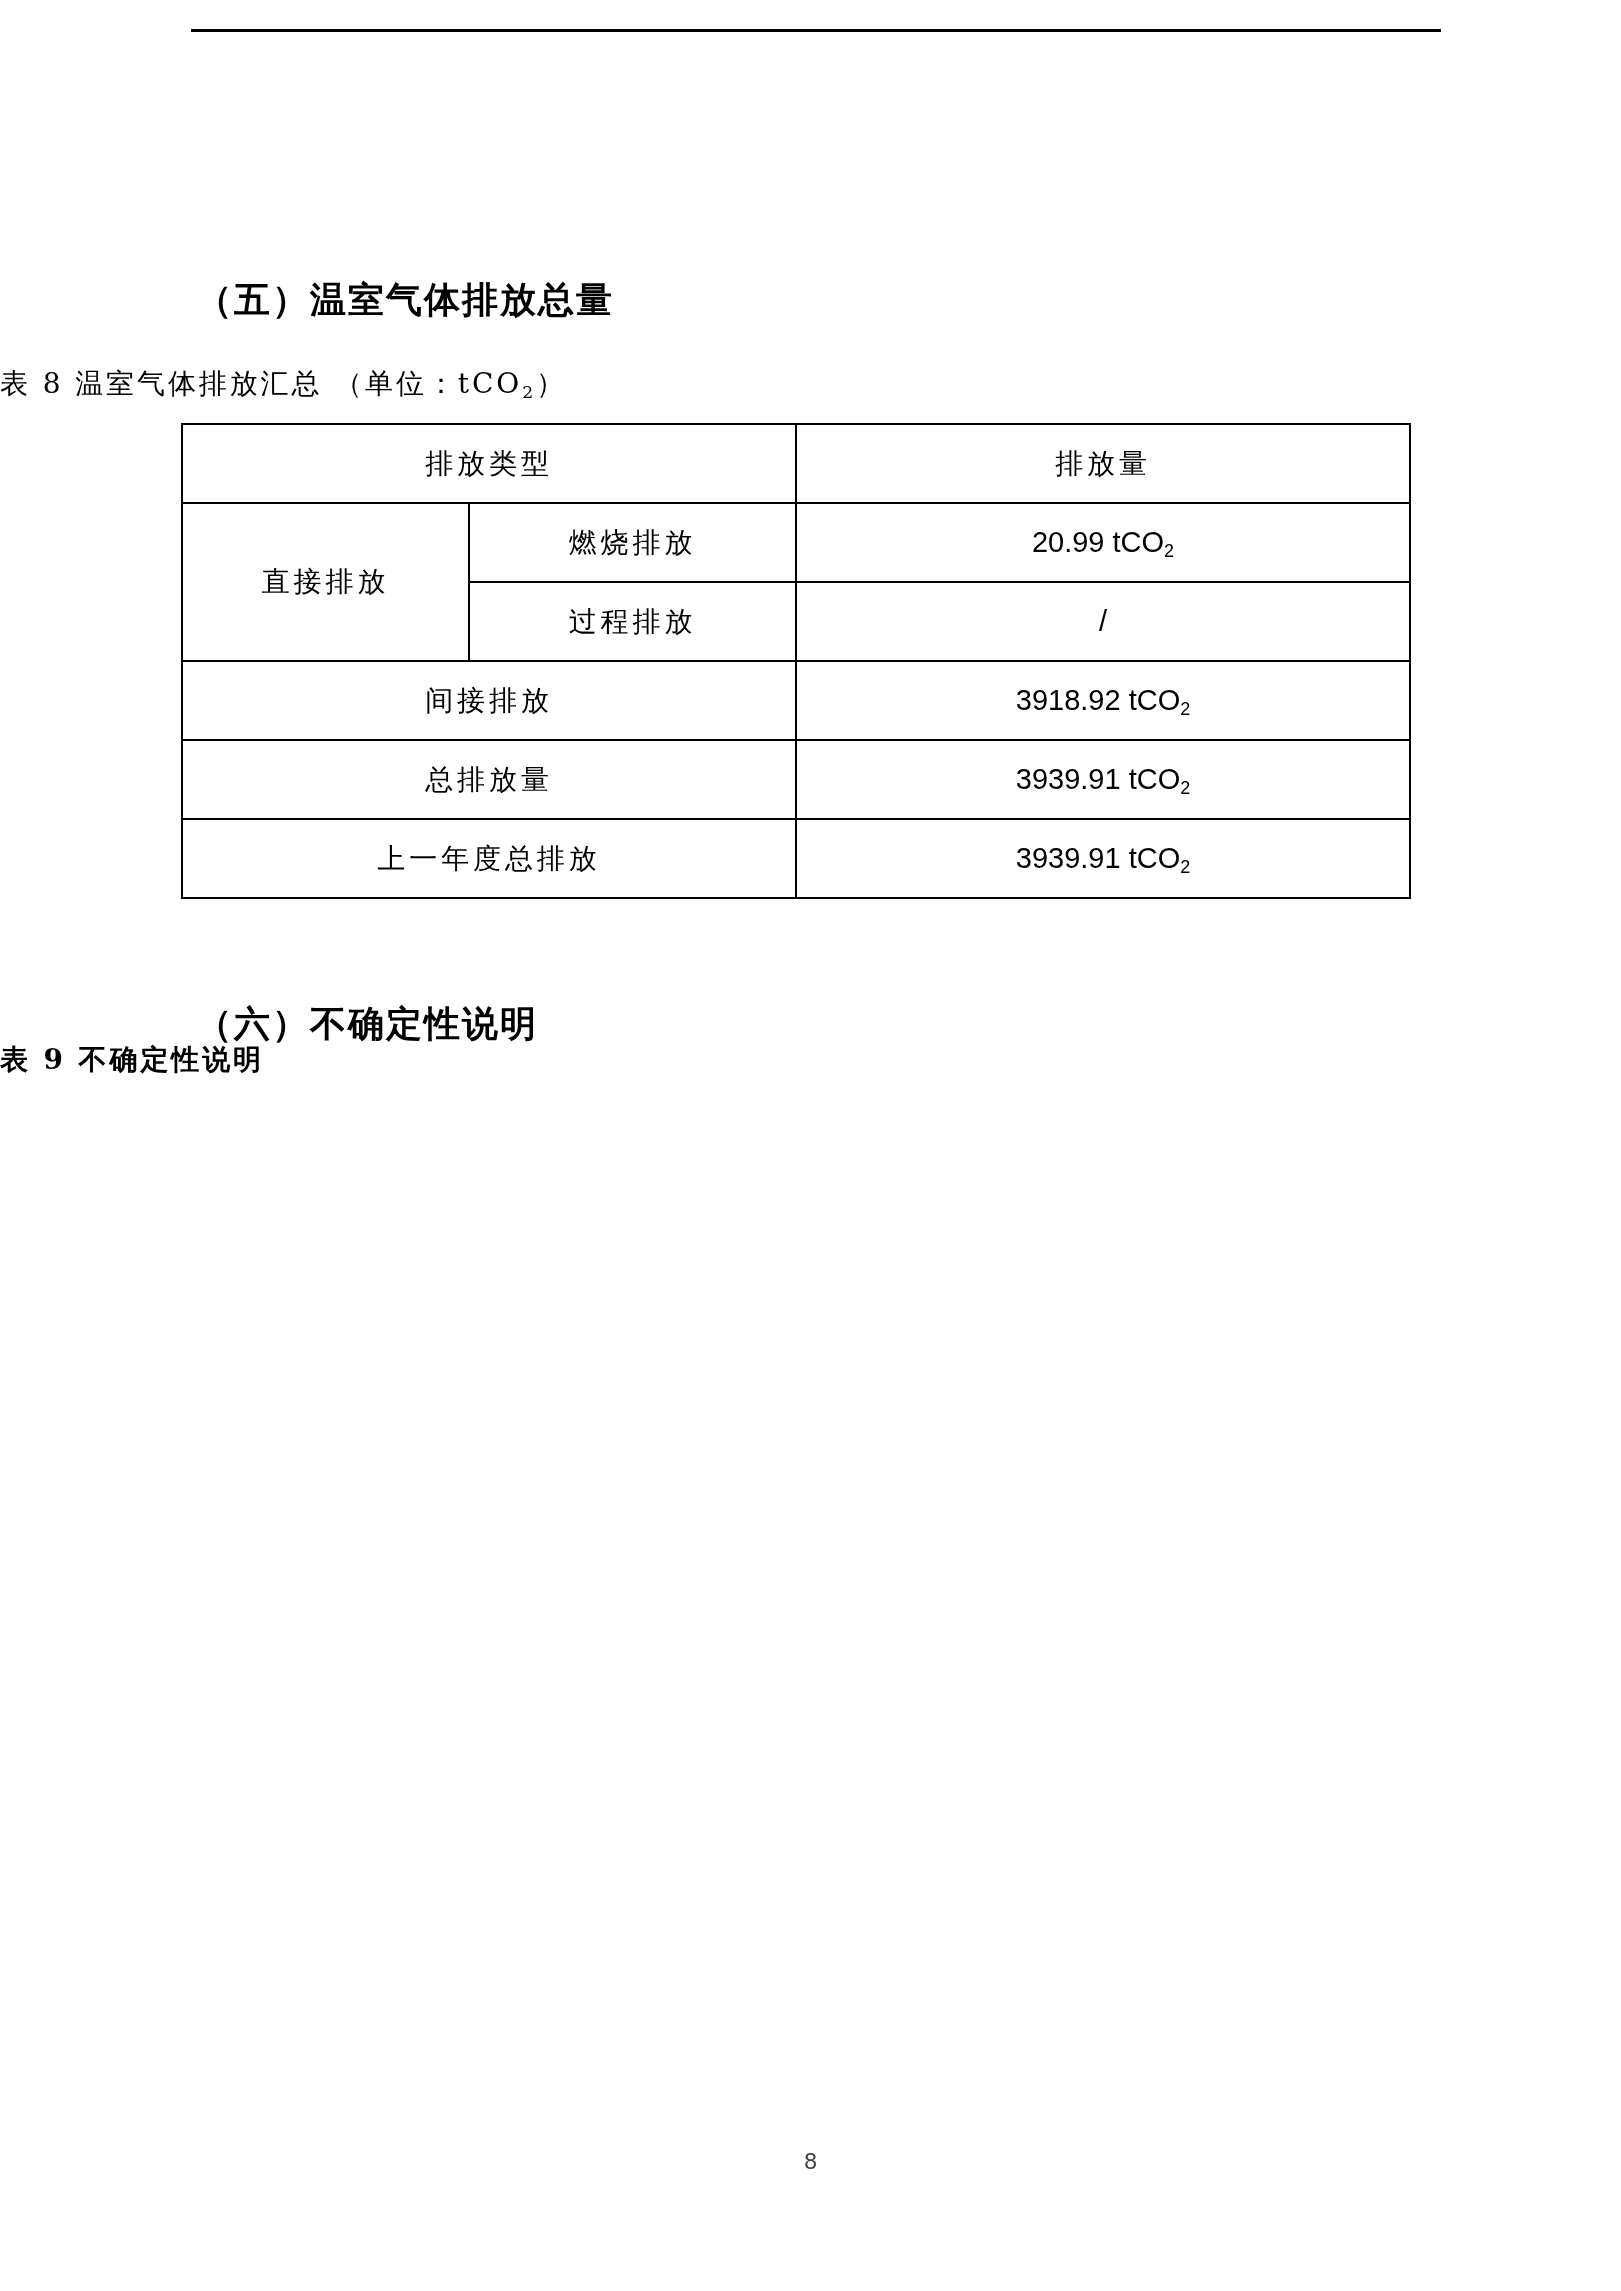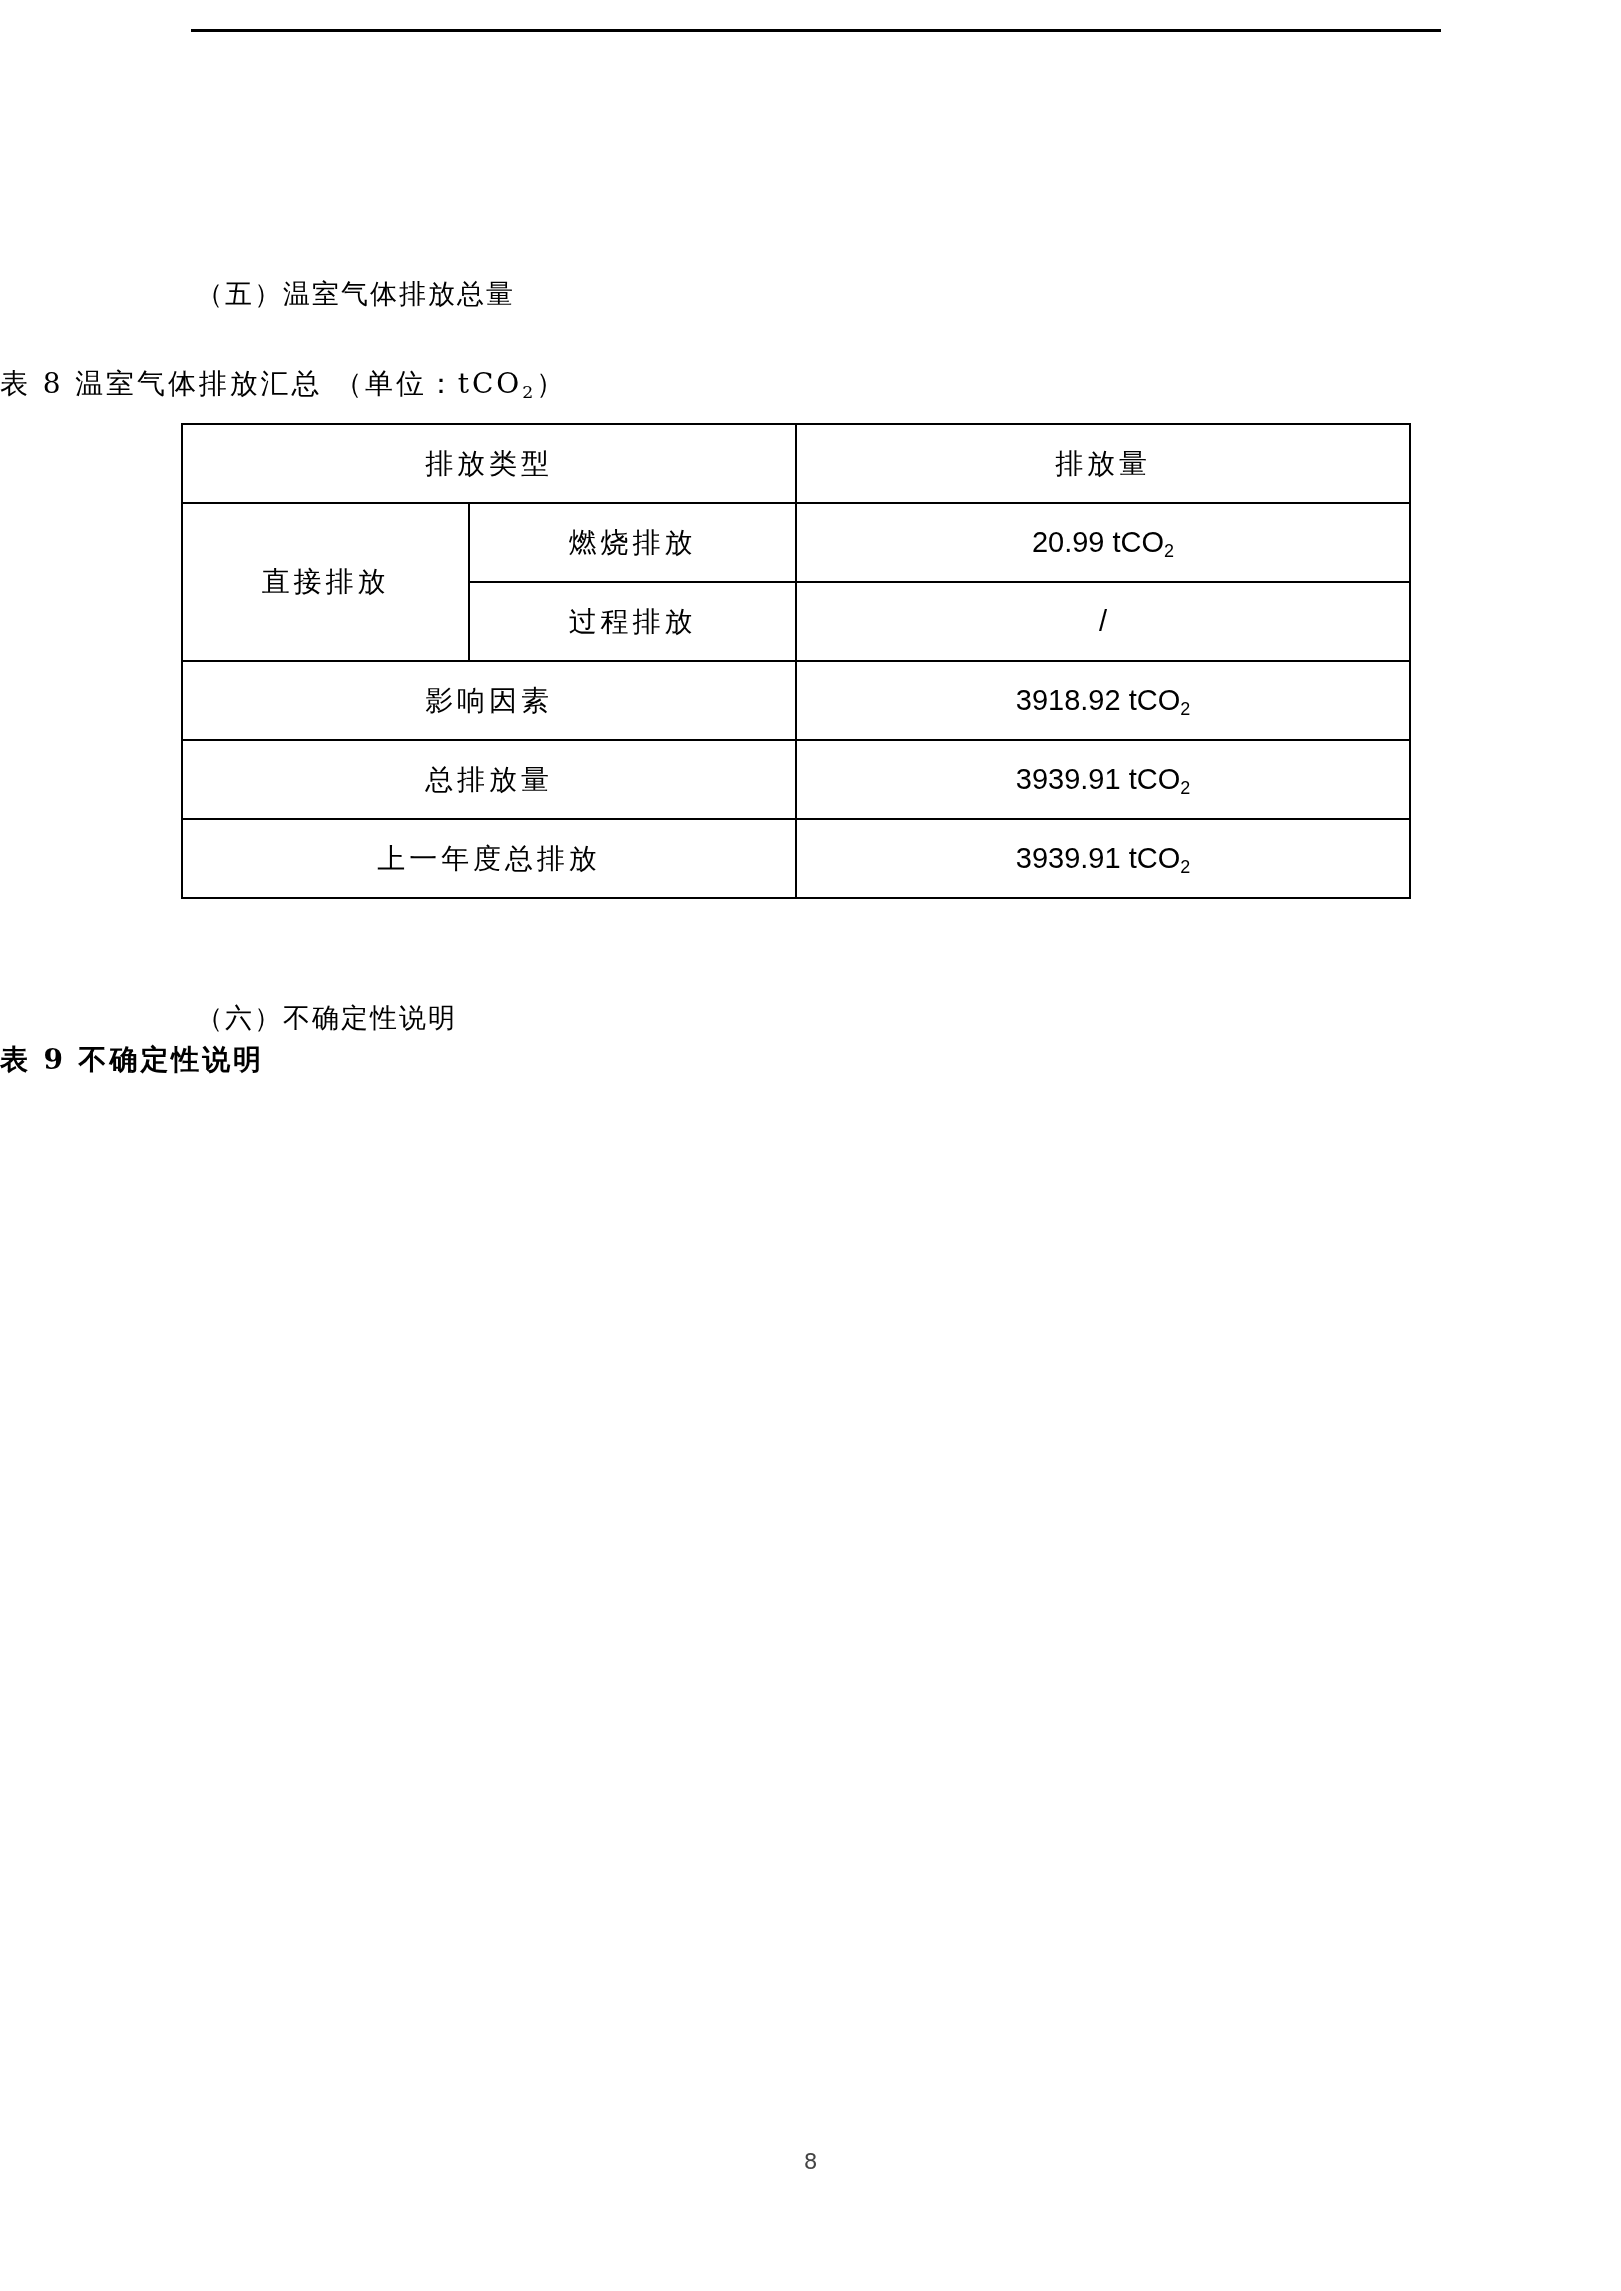--- a/index.html
+++ b/index.html
@@ -1,20 +1,20 @@
 <!DOCTYPE html>
 <html><head>
 <meta charset="utf-8">
 <style>
   html, body { margin:0; padding:0; background:#ffffff; }
   body { width:1621px; height:2292px; position:relative; overflow:hidden;
          font-family:"DejaVu Serif","Liberation Serif",serif; color:#000; }
   .hdr-line { position:absolute; left:191px; top:29px; width:1250px; height:2.9px; background:#000; }
   .heading { position:absolute; left:196px; font-family:"DejaVu Sans","Liberation Sans",sans-serif;
-             font-weight:normal; font-size:27px; letter-spacing:2px; white-space:nowrap; }
+             font-weight:bold; font-size:36px; letter-spacing:2px; white-space:nowrap; }
   .caption { position:absolute; left:0; width:1621px; text-align:left; font-size:28px;
              letter-spacing:2.9px; white-space:nowrap; }
   .caption sub, .val sub { font-size:0.62em; vertical-align:-0.3em; line-height:0; }
   table { position:absolute; border-collapse:collapse; table-layout:fixed; }
   td { border:2px solid #000; text-align:center; vertical-align:middle; font-size:28px;
        letter-spacing:3.9px; padding:0; }
   td.val { font-family:Liberation Sans, sans-serif; letter-spacing:0; font-size:29px; }
   #t8 { left:181px; top:423px; width:1228px;border-radius:22px; }
   #t8 tr { height:79px; }
   #t9 { left:181px; top:1123px; width:1228px; }
@@ -50,21 +50,21 @@
   <tr>
     <td rowspan="2">直接排放</td>
     <td>燃烧排放</td>
     <td class="val"><span>20.99 tCO</span><sub>2</sub></td>
   </tr>
   <tr>
     <td>过程排放</td>
     <td class="val"><span>/</span></td>
   </tr>
   <tr>
-    <td colspan="2">影响因素</td>
+    <td colspan="2">间接排放</td>
     <td class="val"><span>3918.92 tCO</span><sub>2</sub></td>
   </tr>
   <tr>
     <td colspan="2">总排放量</td>
     <td class="val"><span>3939.91 tCO</span><sub>2</sub></td>
   </tr>
   <tr>
     <td colspan="2">上一年度总排放</td>
     <td class="val"><span>3939.91 tCO</span><sub>2</sub></td>
   </tr>

